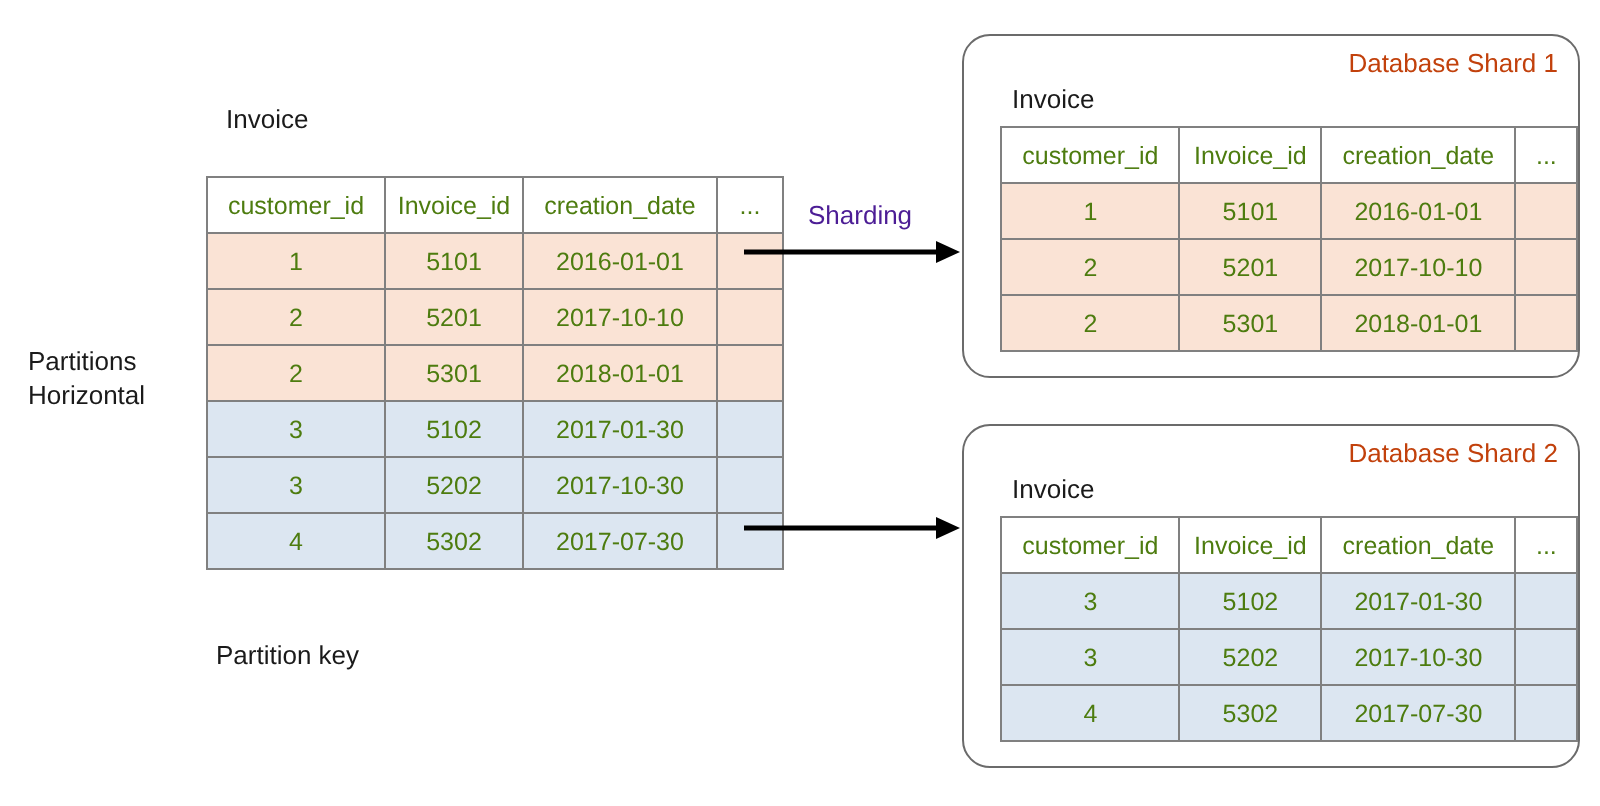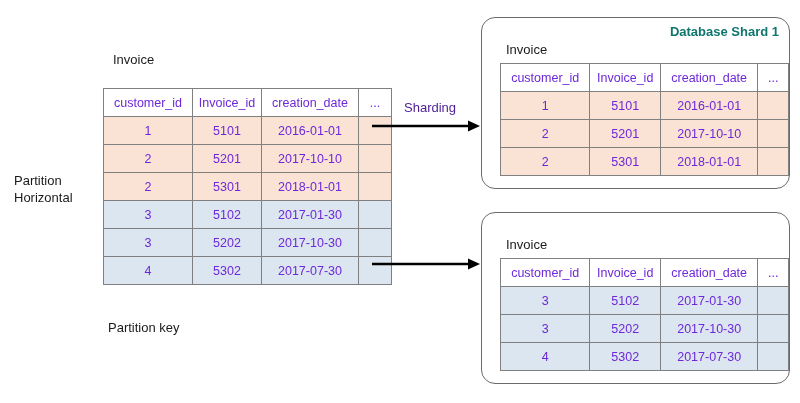--- a/index.html
+++ b/index.html
@@ -41,21 +41,21 @@
     text-align: left;
     width: 95px;
   }
 
   
   table.grid {
     position: absolute;
     border-collapse: collapse;
     table-layout: fixed;
     font-size: 12.5px;
-    color: #6d28d9;
+    color: #4d7c0f;
     border-radius: 21px;
   }
   table.grid td, table.grid th {
     border: 1px solid #808080;
     padding: 0;
     text-align: center;
     vertical-align: middle;
     font-weight: normal;
     white-space: nowrap;
   }
@@ -87,23 +87,22 @@
     border-radius: 14px;
     background: #ffffff;
     box-sizing: border-box;
   }
   .shard-title {
     position: absolute;
     right: 10px;
     top: 6px;
     font-size: 13px;
     line-height: 16px;
-    color: #0f766e;
-    white-space: nowrap;
-    font-weight: bold;
+    color: #c2410c;
+    white-space: nowrap;
   }
   .shard-caption {
     position: absolute;
     left: 24px;
     top: 24px;
     font-size: 13px;
     line-height: 16px;
     color: #1a1a1a;
     white-space: nowrap;
   }
@@ -121,21 +120,21 @@
   }
 </style>
 </head>
 <body>
 
 <div class="canvas">
 
   <div class="caption" style="left:113px; top:52px;">Invoice</div>
 
   <div class="side-label" style="left:14px; top:172px;">
-    <span>Partition</span><br>
+    <span>Partitions</span><br>
     <span>Horizontal</span>
   </div>
 
   <table class="grid" style="left:103px; top:88px;">
     <thead>
       <tr>
         <th class="col-cust">customer_id</th>
         <th class="col-inv">Invoice_id</th>
         <th class="col-date">creation_date</th>
         <th class="col-more">...</th>
@@ -225,20 +224,21 @@
           <td>2</td>
           <td>5301</td>
           <td>2018-01-01</td>
           <td></td>
         </tr>
       </tbody>
     </table>
   </div>
 
   <div class="shard-panel" style="left:481px; top:212px; width:309px; height:172px;">
+    <div class="shard-title">Database Shard 2</div>
     <div class="shard-caption">Invoice</div>
 
     <table class="grid" style="left:18px; top:45px;">
       <thead>
         <tr>
           <th class="s-col-cust">customer_id</th>
           <th class="s-col-inv">Invoice_id</th>
           <th class="s-col-date">creation_date</th>
           <th class="s-col-more">...</th>
         </tr>

